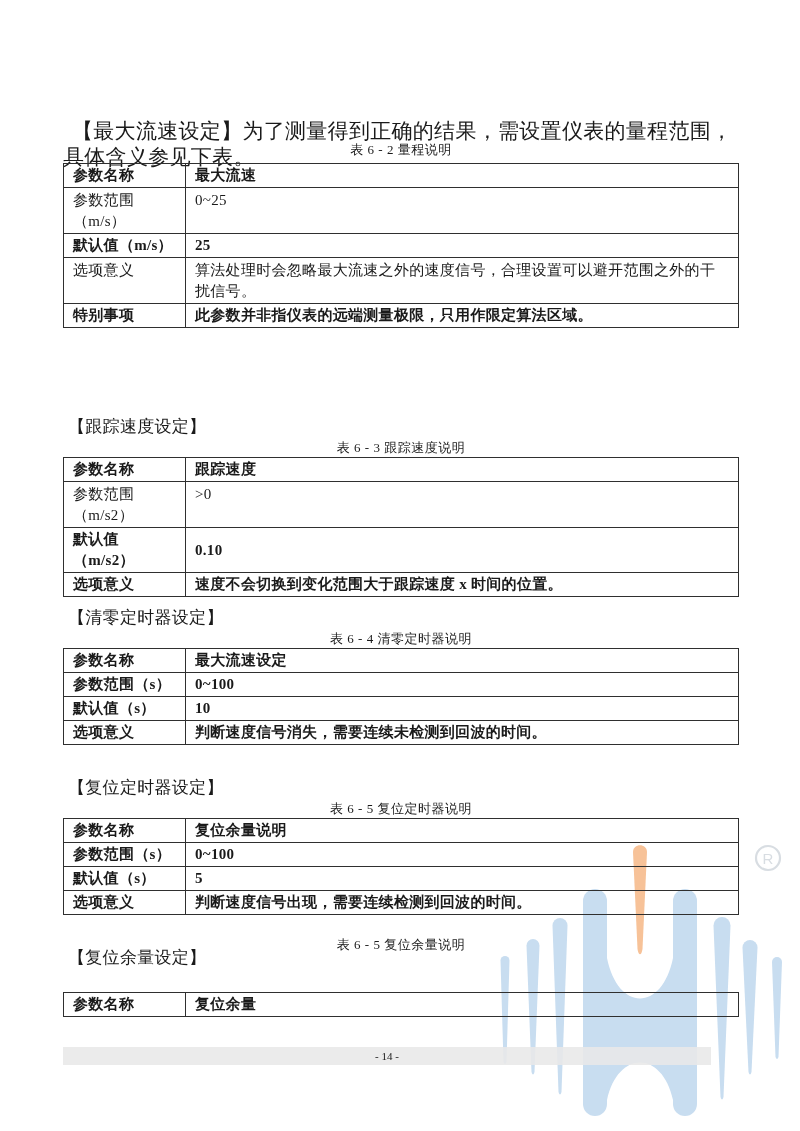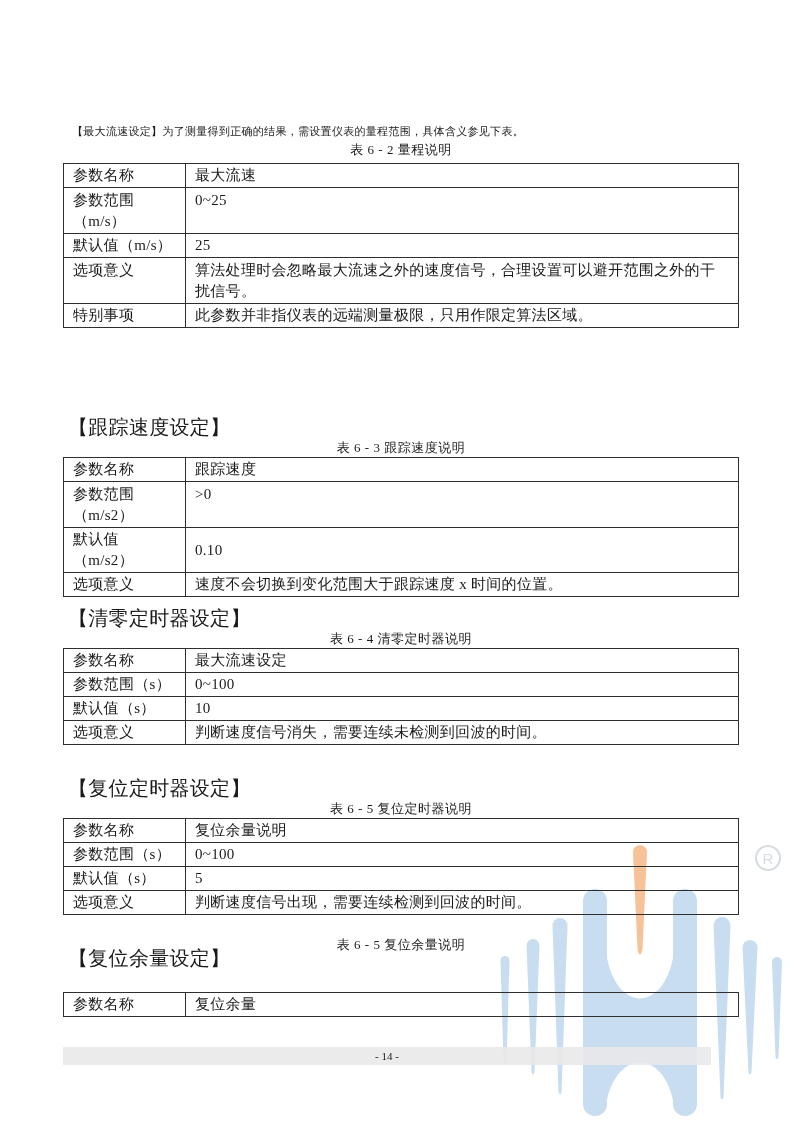--- a/index.html
+++ b/index.html
@@ -10,27 +10,27 @@
     background:#ffffff;
     font-family:"Liberation Serif","DejaVu Serif",serif;
     color:#1a1a1a;
     overflow:hidden;
   }
   .layer { position:absolute; z-index:1; }
   .watermark { position:absolute; left:480px; top:830px; width:320px; height:301px; z-index:0; pointer-events:none; }
 
   .para {
     left:63px; width:676px;
-    font-size:11px; line-height:26px;
+    font-size:21px; line-height:26px;
     text-indent:9px;
     letter-spacing:0.3px;
   }
   .heading {
     left:68px; width:400px;
-    font-size:20px; line-height:22px;
+    font-size:17px; line-height:22px;
     letter-spacing:0.3px;
   }
   .caption {
     left:63px; width:676px;
     font-size:13px; line-height:16px;
     text-align:center;
     letter-spacing:0.5px;
   }
   table.ptable {
     position:absolute; left:63px; width:676px; z-index:1;
@@ -41,21 +41,21 @@
   table.ptable td {
     border:1px solid #2f2f2f;
     font-size:15px;
     line-height:21px;
     padding:1px 8px 1px 9px;
     vertical-align:middle;
     white-space:pre-line;
     letter-spacing:0.3px;
   }
   table.ptable col.c1 { width:122px; }
-  tr.r-s  { height:22px; }
+  tr.r-s  { height:22px;font-weight:bold; }
   tr.r-d  { height:43px; }
   tr.r-d td { vertical-align:top; padding-top:2px; }
 
   .footer-bar {
     left:63px; top:1047px; width:648px; height:18px;
     background:rgba(232,232,232,0.88);
     text-align:center;
     font-size:11px; line-height:18px;
     color:#1a1a1a;
     z-index:1;

